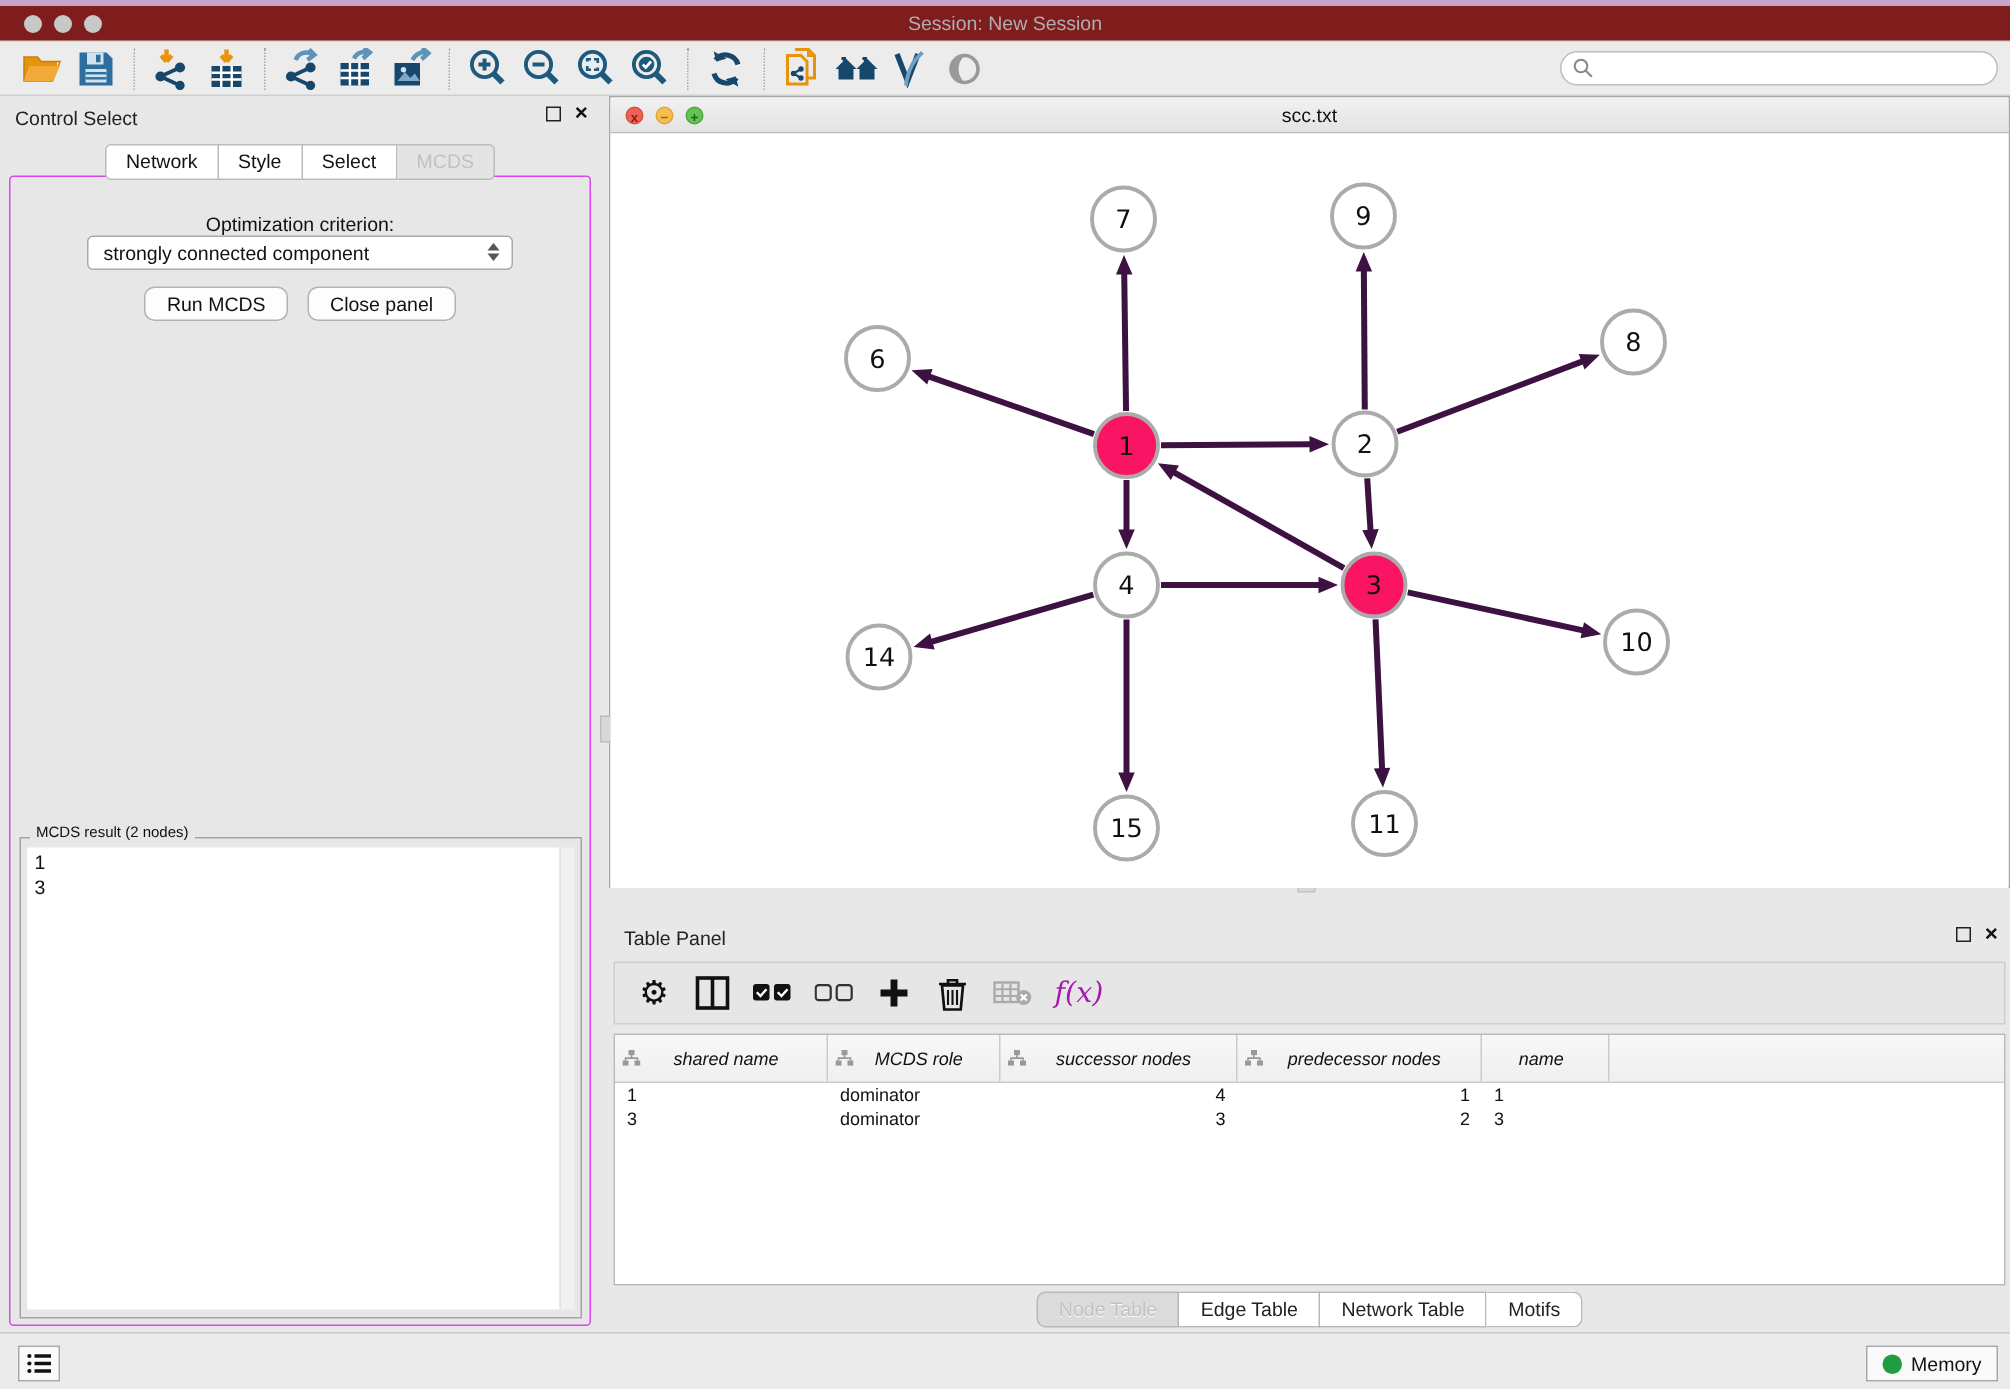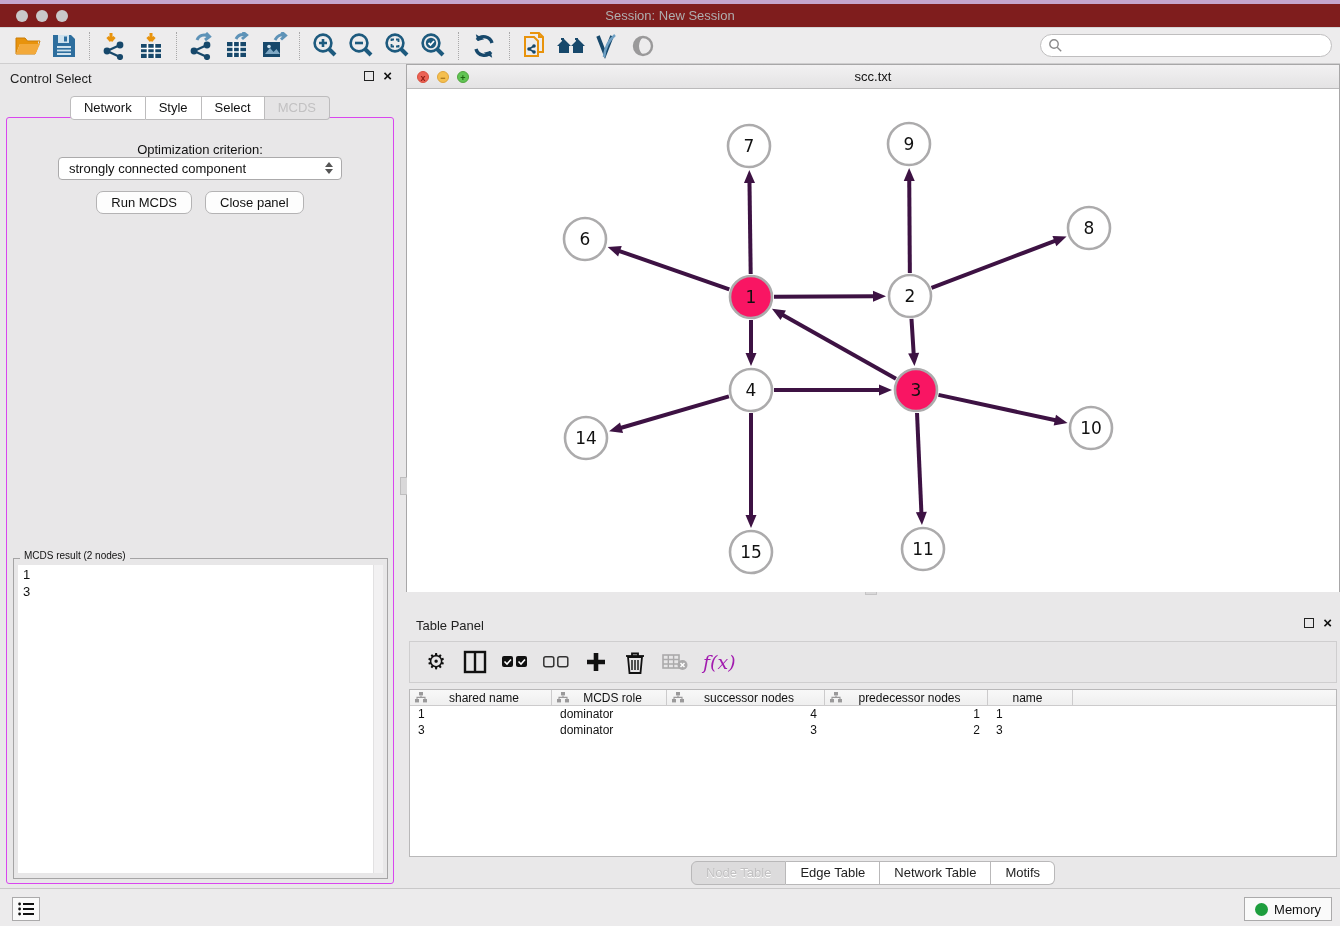--- a/index.html
+++ b/index.html
@@ -62,21 +62,21 @@
   .net-title { text-align:center; font-size:13px; line-height:23px; color:#111; }
   .net-canvas { position:relative; width:100%; height:503px; background:#fff; }
 
   
   .table-panel { position:absolute; left:406px; top:595px; width:934px; bottom:38px; background:#E9E8E9;margin-top:16px; }
   .tp-toolbar { position:absolute; left:3px; right:3px; top:30px; height:42px; background:#E7E6E7; border:1px solid #CFCECF; display:flex; align-items:center; padding-left:14px; gap:15px; }
   .tp-ico { display:flex; align-items:center; justify-content:center; height:30px; min-width:24px; }
   .gear-glyph { font-size:22px; color:#111; line-height:22px; }
   .fx-glyph { font-family:"DejaVu Serif",serif; font-style:italic; font-size:19px; color:#a21caf; }
   .tbl-wrap { position:absolute; left:3px; right:3px; top:78px; bottom:31px; background:#fff; border:1px solid #B9B8B9; }
-  .tbl-header { display:flex; height:16px; background:linear-gradient(#F8F8F8,#EFEFEF); border-bottom:1px solid #CCCBCC; }
+  .tbl-header { display:flex; height:32px; background:linear-gradient(#F8F8F8,#EFEFEF); border-bottom:1px solid #CCCBCC;font-style:italic; }
   .th { display:flex; align-items:center; border-right:1px solid #CCCBCC; font-size:12px; color:#111; padding-left:5px; position:relative; }
   .th .th-label { flex:1; text-align:center; padding-right:10px; }
   .tbl-row { display:flex; height:16px; font-size:12px; }
   .td { padding:1px 8px 0; overflow:hidden; }
   .tp-tabs { position:absolute; left:0; right:0; bottom:3px; height:25px; display:flex; justify-content:center; align-items:center; }
   .tp-tab { font-size:13px; font-weight:normal; padding:3px 14px 4px; background:#fff; border:1px solid #B9B8B9; border-left:none; color:#222; }
   .tp-tab:first-child { border-left:1px solid #B9B8B9; border-radius:6px 0 0 6px; }
   .tp-tab:last-child { border-radius:0 6px 6px 0; }
   .tp-tab.active { background:#DCDBDC; color:#C2C1C2; text-shadow:0 1px 0 #fff; }
 

